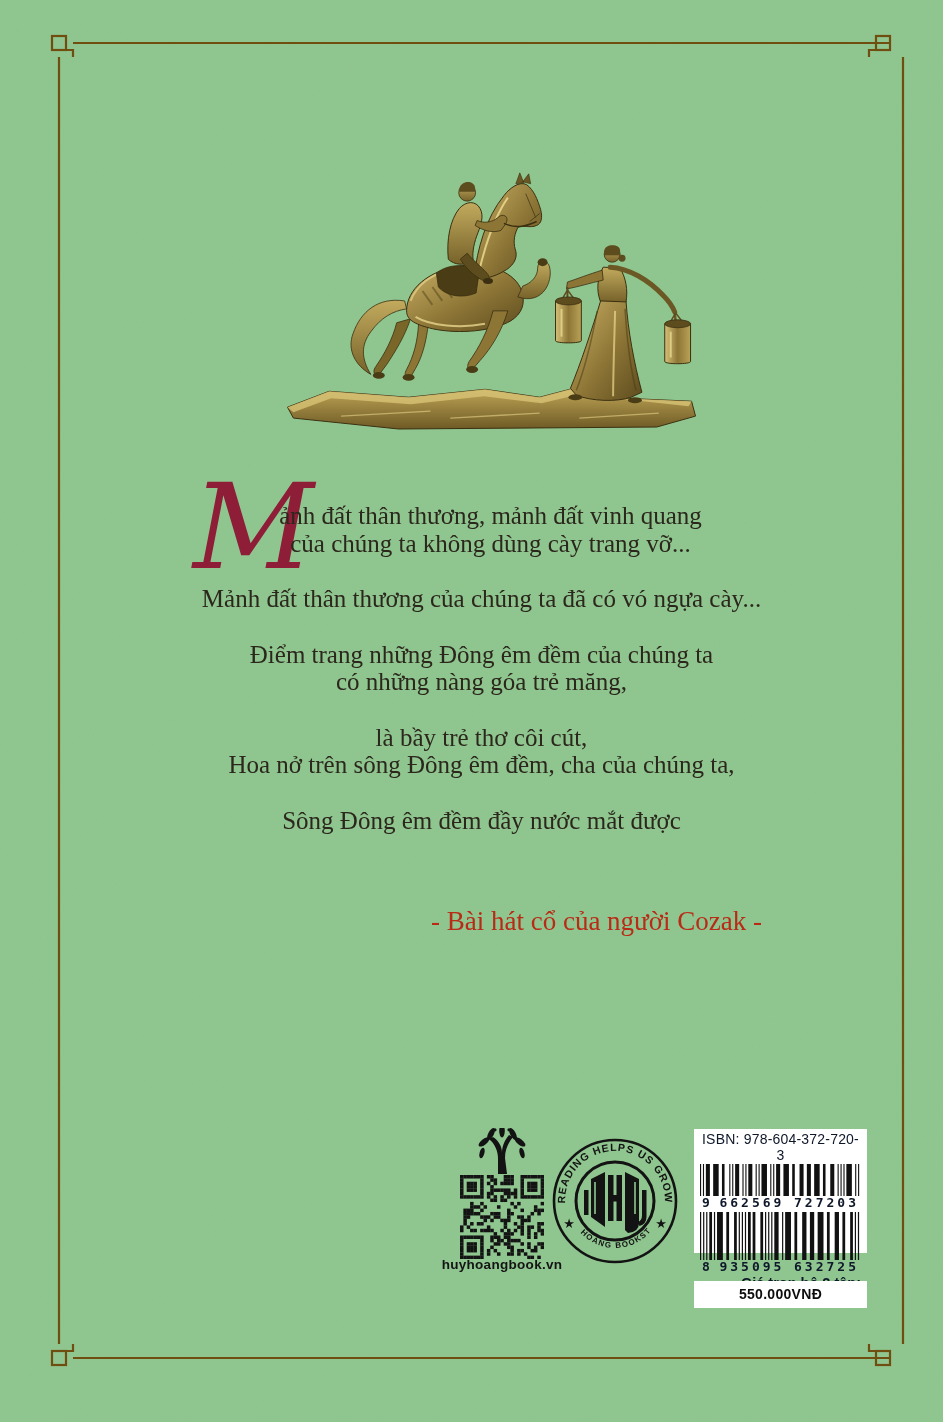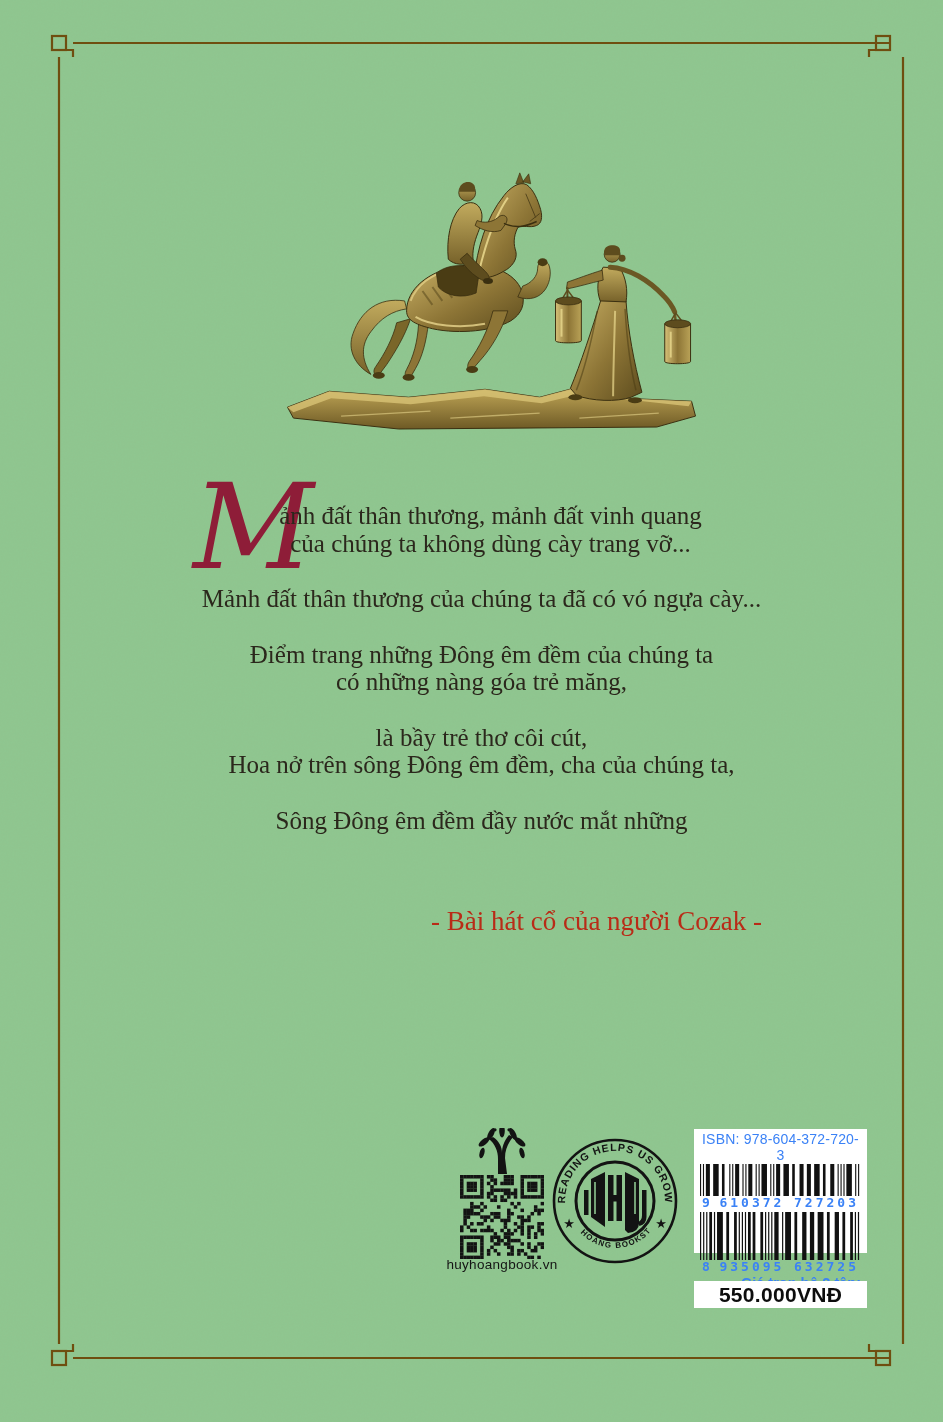--- a/index.html
+++ b/index.html
@@ -34,47 +34,47 @@
   .attribution{
     margin-top:72px;text-align:right;padding-right:142px;
     color:#b92b17;font-size:27px;line-height:30px;padding-left:31px;
   }
   
   .qr-tree{left:470px;top:1128px;width:64px;height:46px;}
   .qr{left:460px;top:1175px;width:84px;height:84px;}
   .qr-label{
     left:426px;top:1257px;width:152px;text-align:center;
     font-family:"Liberation Sans","DejaVu Sans",sans-serif;
-    font-weight:normal;font-size:13.5px;color:#141414;letter-spacing:.3px;
+    font-weight:bold;font-size:13.5px;color:#141414;letter-spacing:.3px;
   }
   .seal{left:549px;top:1135px;width:132px;height:132px;}
   .barcode-panel{
     left:694px;top:1129px;width:173px;height:124px;
     background:#ffffff;box-sizing:border-box;padding:2px 6px 0 6px;
-    font-family:"Liberation Sans","DejaVu Sans",sans-serif;color:#3b82f6;
+    font-family:"Liberation Sans","DejaVu Sans",sans-serif;color:#0f172a;
   }
   .isbn{font-size:14px;text-align:center;line-height:16px;letter-spacing:.2px;}
   .bars{position:relative;width:161px;}
   .bars.b1{height:32px;margin-top:1px;}
   .bars.b2{height:48px;margin-top:2px;}
   .digits{
     display:flex;justify-content:space-between;align-items:baseline;
     font-family:"DejaVu Sans Mono","Liberation Mono",monospace;
     font-weight:bold;font-size:13px;line-height:14px;padding:0 2px;
   }
   .digits span{letter-spacing:3px;}
   .digits .lead{letter-spacing:0;}
   .caption{font-weight:bold;font-size:14.5px;text-align:right;line-height:17px;margin-top:1px;}
   .price-box{
     left:694px;top:1281px;width:173px;height:27px;background:#ffffff;
     text-align:center;
   }
   .price{
     font-family:"Liberation Sans","DejaVu Sans",sans-serif;
-    font-weight:bold;font-size:21px;line-height:27px;color:#0d0d0d;letter-spacing:.3px;
+    font-weight:bold;font-size:14px;line-height:27px;color:#0d0d0d;letter-spacing:.3px;
   }
   .seal text{font-family:"Liberation Sans","DejaVu Sans",sans-serif;}
 </style>
 </head>
 <body>
 
 <svg class="texture" width="943" height="1422">
   <filter id="paper">
     <feTurbulence type="fractalNoise" baseFrequency="0.55" numOctaves="2" seed="7"></feTurbulence>
     <feColorMatrix type="matrix" values="0 0 0 0 0.32  0 0 0 0 0.28  0 0 0 0 0.10  0 0 0 0.10 0"></feColorMatrix>
@@ -194,21 +194,21 @@
   </div>
   <div class="stanza">
     <div>Điểm trang những Đông êm đềm của chúng ta</div>
     <div>có những nàng góa trẻ măng,</div>
   </div>
   <div class="stanza">
     <div>là bầy trẻ thơ côi cút,</div>
     <div>Hoa nở trên sông Đông êm đềm, cha của chúng ta,</div>
   </div>
   <div class="stanza">
-    <div>Sông Đông êm đềm đầy nước mắt những</div>
+    <div>Sông Đông êm đềm đầy nước mắt được</div>
   </div>
   <div class="attribution">- Bài hát cổ của người Cozak -</div>
 </div>
 
 <svg class="abs qr-tree" viewBox="0 0 64 46">
   <g fill="#131313">
     <path d="M28,46 L37,46 L35,30 C35,22 38,15 43,9 L39,7 C34,13 32,19 32,25 C32,19 29,13 23,9 L19,11 C25,16 28,23 28,31 Z"></path>
     <ellipse cx="14" cy="14" rx="6.5" ry="2.8" transform="rotate(-38 14 14)"></ellipse>
     <ellipse cx="21" cy="6" rx="6.5" ry="2.8" transform="rotate(-62 21 6)"></ellipse>
     <ellipse cx="32" cy="3" rx="6.5" ry="2.8" transform="rotate(-90 32 3)"></ellipse>
@@ -557,21 +557,21 @@
         <rect x="130.26" y="0" width="4.04" height="32" fill="#111"></rect>
         <rect x="137.58" y="0" width="1.11" height="32" fill="#111"></rect>
         <rect x="140.51" y="0" width="1.11" height="32" fill="#111"></rect>
         <rect x="143.44" y="0" width="1.11" height="32" fill="#111"></rect>
         <rect x="146.36" y="0" width="5.50" height="32" fill="#111"></rect>
         <rect x="155.15" y="0" width="1.11" height="32" fill="#111"></rect>
         <rect x="158.07" y="0" width="1.11" height="32" fill="#111"></rect>
       </svg></div>
   <div class="digits">
     <span class="lead">9</span>
-    <span>610372</span>
+    <span>662569</span>
     <span>727203</span>
   </div>
   <div class="bars b2"><svg width="161" height="48">
         <rect x="0.00" y="0" width="1.20" height="48" fill="#111"></rect>
         <rect x="3.10" y="0" width="1.20" height="48" fill="#111"></rect>
         <rect x="6.19" y="0" width="1.20" height="48" fill="#111"></rect>
         <rect x="9.29" y="0" width="2.75" height="48" fill="#111"></rect>
         <rect x="13.93" y="0" width="1.20" height="48" fill="#111"></rect>
         <rect x="17.03" y="0" width="5.84" height="48" fill="#111"></rect>
         <rect x="26.32" y="0" width="2.75" height="48" fill="#111"></rect>

